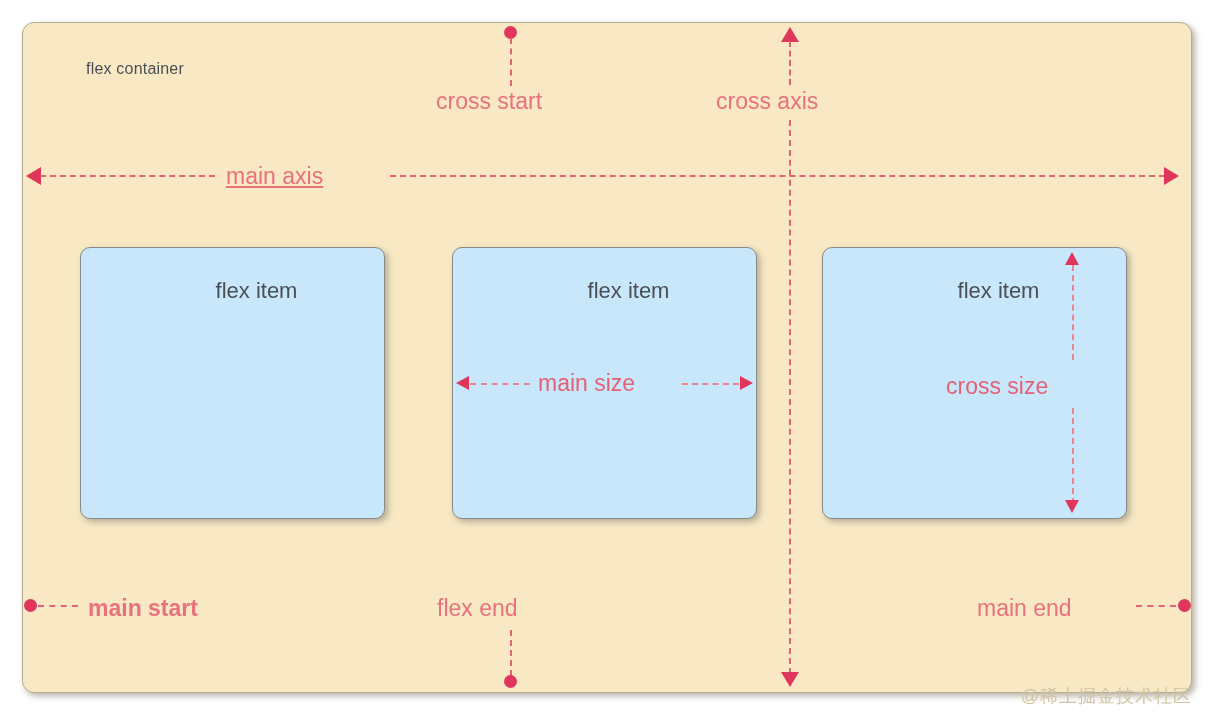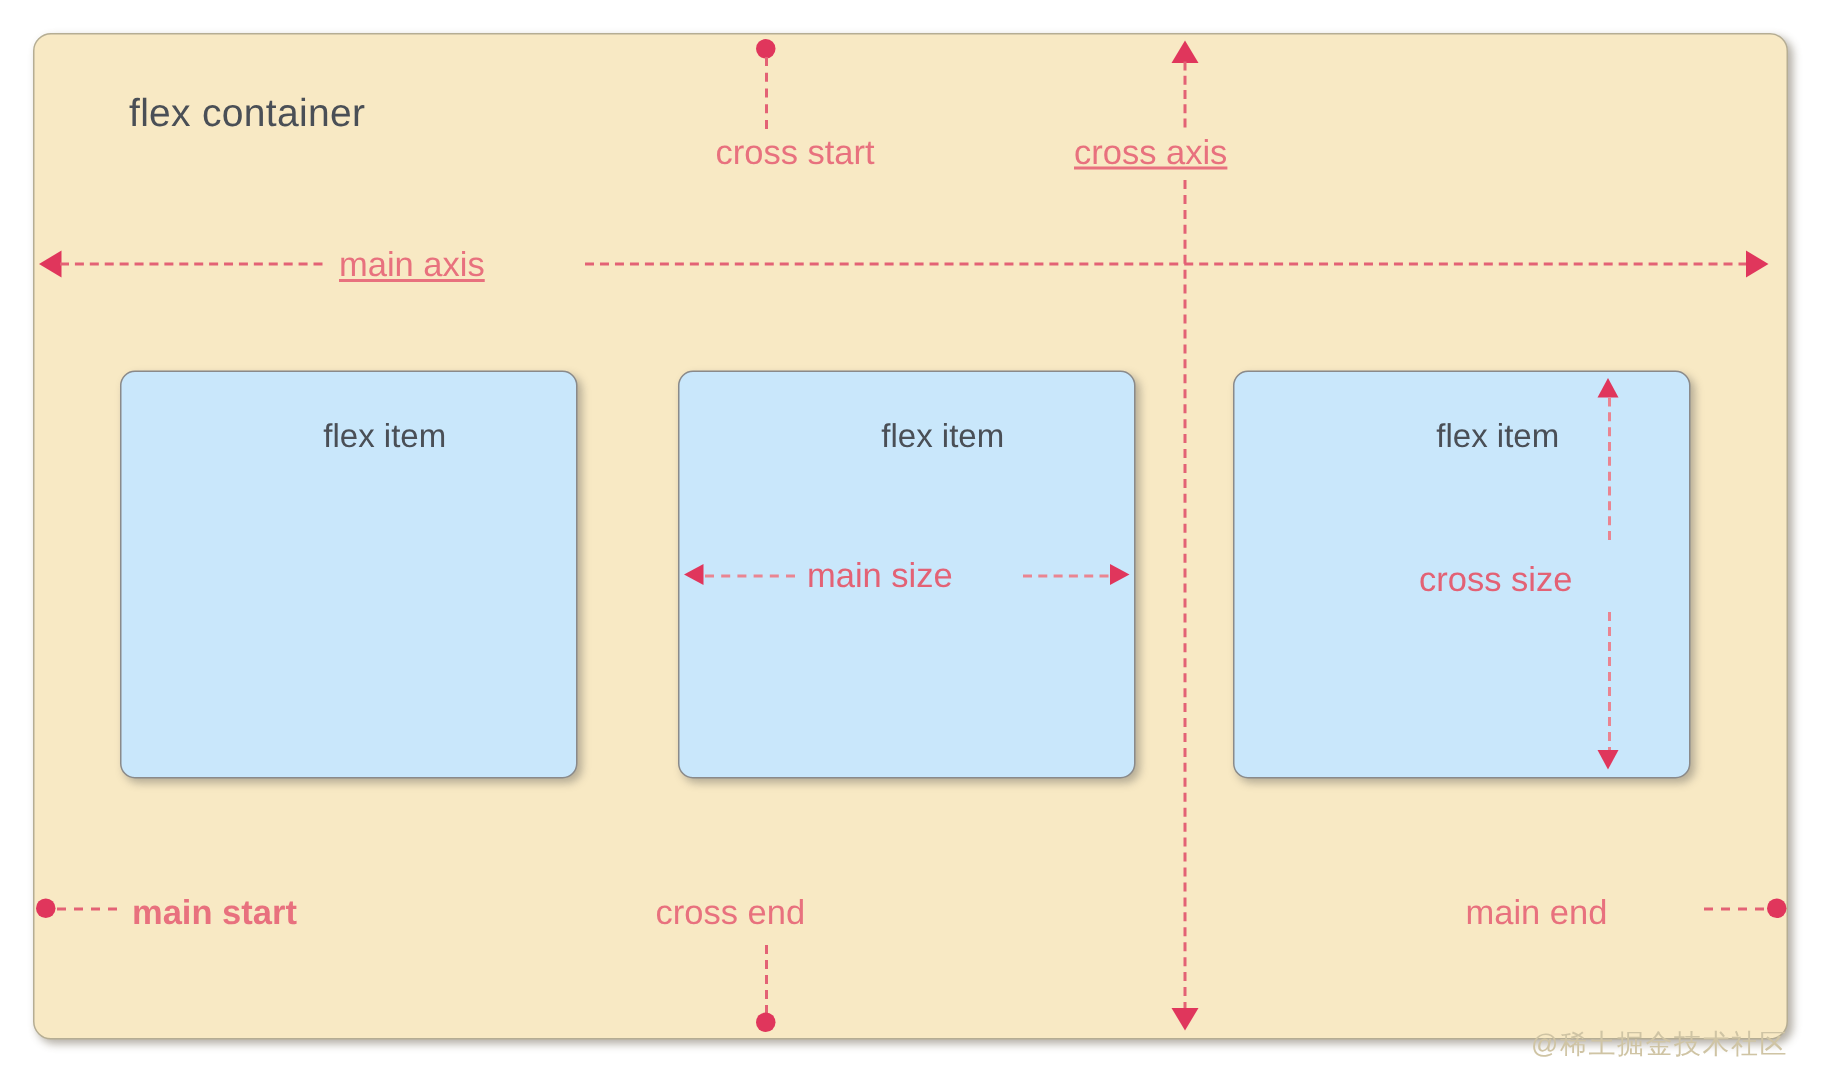--- a/index.html
+++ b/index.html
@@ -30,21 +30,21 @@
     border: 1px solid #b5ad93;
     border-radius: 12px;
     box-shadow: 3px 3px 6px rgba(90, 80, 60, 0.45);
     box-sizing: border-box;
   }
 
   .container-label {
     position: absolute;
     left: 86px;
     top: 60px;
-    font-size: 26px;
+    font-size: 16px;
     color: #4a4f56;
     letter-spacing: 0.2px;
     white-space: nowrap;
   }
 
   
   .flex-item {
     position: absolute;
     background: #c9e7fb;
     border: 1px solid #8a8a8a;
@@ -164,29 +164,29 @@
   <div class="dash-h" style="left:40px; top:175px; width:175px;"></div>
 
   <div class="anno" style="left:226px; top:163px;text-decoration:underline;">main axis</div>
 
   <div class="dash-h" style="left:390px; top:175px; width:775px;"></div>
 
   <div class="arrow arrow-right" style="left:1164px; top:167px;"></div>
 
   <div class="arrow arrow-up" style="left:781px; top:27px;"></div>
   <div class="dash-v" style="left:789px; top:41px; height:44px;"></div>
-  <div class="anno" style="left:716px; top:88px;text-decoration:underline;">cross axis</div>
+  <div class="anno" style="left:716px; top:88px;">cross axis</div>
   <div class="dash-v" style="left:789px; top:120px; height:554px;"></div>
   <div class="arrow arrow-down" style="left:781px; top:672px;"></div>
 
   <div class="dot" style="left:504px; top:26px;"></div>
   <div class="dash-v" style="left:510px; top:38px; height:48px;"></div>
-  <div class="anno" style="left:436px; top:88px;margin-left:41px;">cross start</div>
-
-  <div class="anno" style="left:437px; top:595px;">cross end</div>
+  <div class="anno" style="left:436px; top:88px;">cross start</div>
+
+  <div class="anno" style="left:437px; top:595px;">flex end</div>
   <div class="dash-v" style="left:510px; top:630px; height:46px;"></div>
   <div class="dot" style="left:504px; top:675px;"></div>
 
   <div class="dot" style="left:24px; top:599px;"></div>
   <div class="dash-h" style="left:38px; top:605px; width:40px;"></div>
   <div class="anno" style="left:88px; top:595px;font-weight:bold;">main start</div>
 
   <div class="anno" style="left:977px; top:595px;">main end</div>
   <div class="dash-h" style="left:1136px; top:605px; width:40px;"></div>
   <div class="dot" style="left:1178px; top:599px;"></div>

